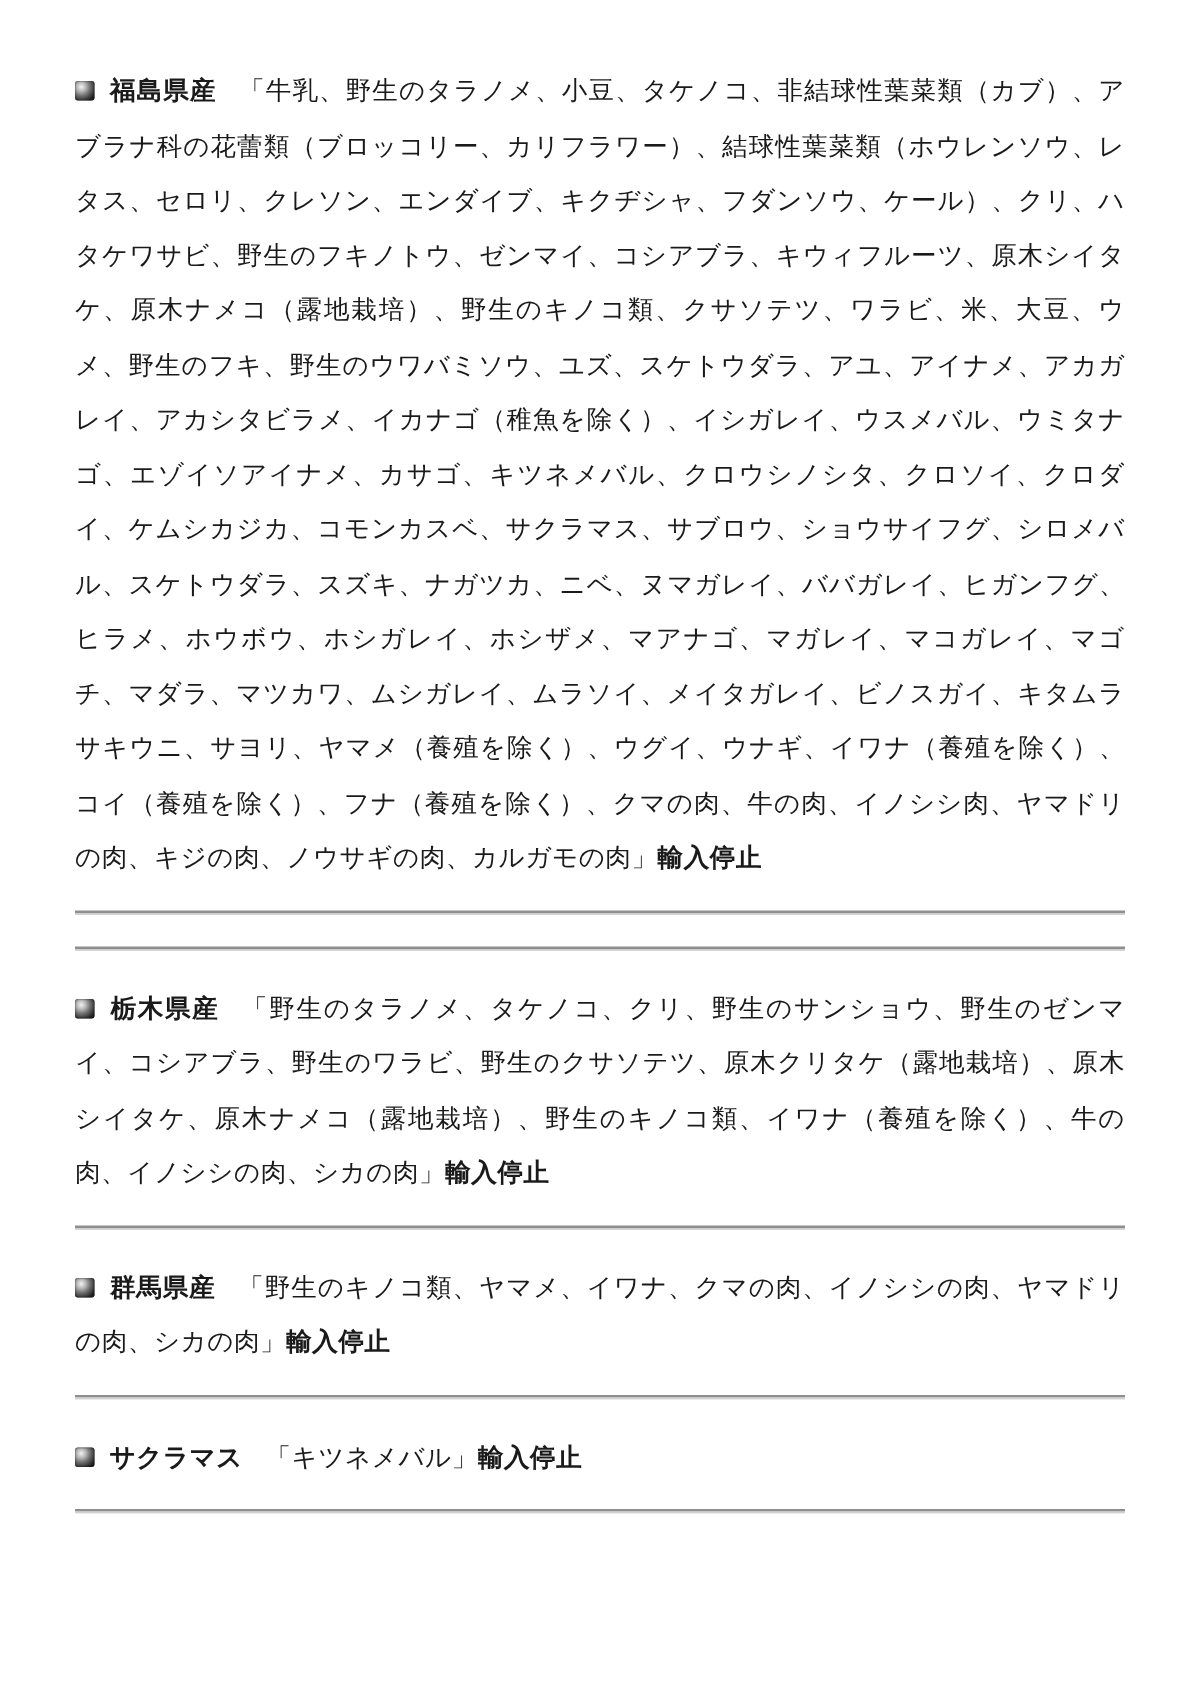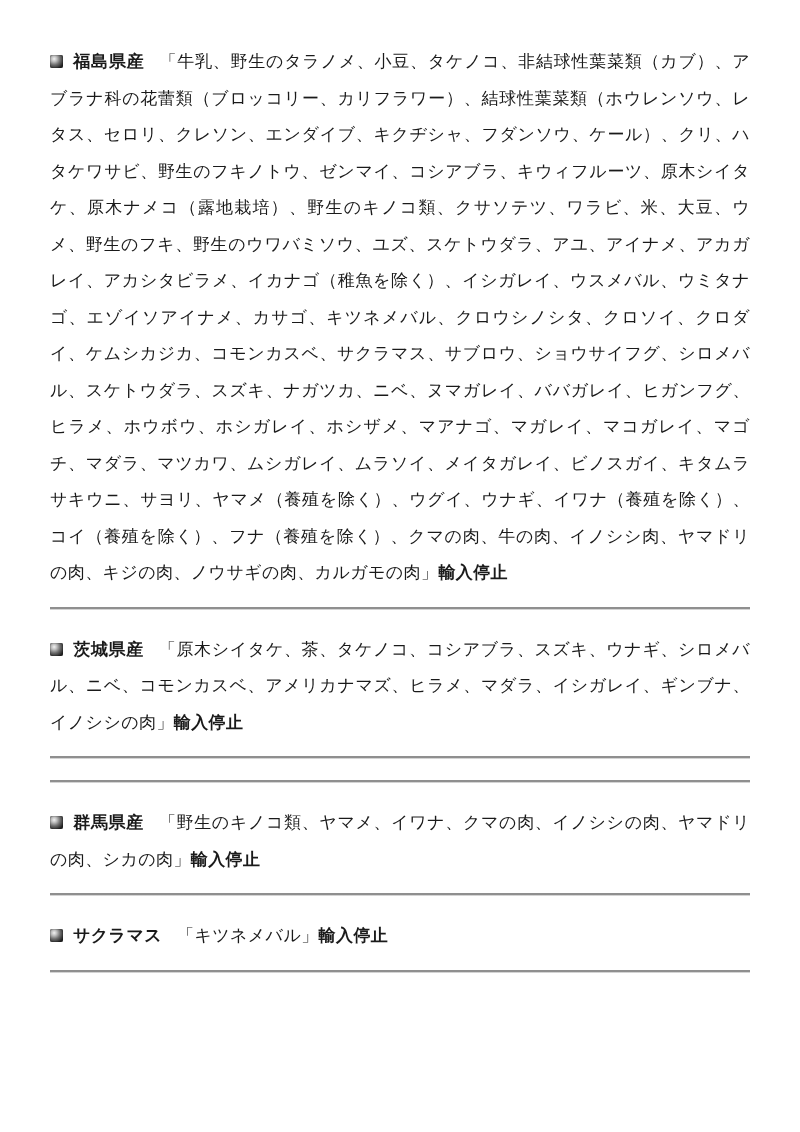--- a/index.html
+++ b/index.html
@@ -45,27 +45,27 @@
 
 <div class="page">
 
   <section>
     <p class="para">
       <span class="bullet"></span><b class="origin">福島県産</b><span class="items">「牛乳、野生のタラノメ、小豆、タケノコ、非結球性葉菜類（カブ）、アブラナ科の花蕾類（ブロッコリー、カリフラワー）、結球性葉菜類（ホウレンソウ、レタス、セロリ、クレソン、エンダイブ、キクヂシャ、フダンソウ、ケール）、クリ、ハタケワサビ、野生のフキノトウ、ゼンマイ、コシアブラ、キウィフルーツ、原木シイタケ、原木ナメコ（露地栽培）、野生のキノコ類、クサソテツ、ワラビ、米、大豆、ウメ、野生のフキ、野生のウワバミソウ、ユズ、スケトウダラ、アユ、アイナメ、アカガレイ、アカシタビラメ、イカナゴ（稚魚を除く）、イシガレイ、ウスメバル、ウミタナゴ、エゾイソアイナメ、カサゴ、キツネメバル、クロウシノシタ、クロソイ、クロダイ、ケムシカジカ、コモンカスベ、サクラマス、サブロウ、ショウサイフグ、シロメバル、スケトウダラ、スズキ、ナガツカ、ニベ、ヌマガレイ、ババガレイ、ヒガンフグ、ヒラメ、ホウボウ、ホシガレイ、ホシザメ、マアナゴ、マガレイ、マコガレイ、マゴチ、マダラ、マツカワ、ムシガレイ、ムラソイ、メイタガレイ、ビノスガイ、キタムラサキウニ、サヨリ、ヤマメ（養殖を除く）、ウグイ、ウナギ、イワナ（養殖を除く）、コイ（養殖を除く）、フナ（養殖を除く）、クマの肉、牛の肉、イノシシ肉、ヤマドリの肉、キジの肉、ノウサギの肉、カルガモの肉」</span><b class="status">輸入停止</b>
     </p>
   </section>
   <div class="divider"></div>
 
+  <div class="divider"></div>
+
   <section>
     <p class="para">
-      <span class="bullet"></span><b class="origin">茨城県産</b><span class="items">「原木シイタケ、茶、タケノコ、コシアブラ、スズキ、ウナギ、シロメバル、ニベ、コモンカスベ、アメリカナマズ、ヒラメ、マダラ、イシガレイ、ギンブナ、イノシシの肉」</span><b class="status">輸入停止</b>
+      <span class="bullet"></span><b class="origin">栃木県産</b><span class="items">「野生のタラノメ、タケノコ、クリ、野生のサンショウ、野生のゼンマイ、コシアブラ、野生のワラビ、野生のクサソテツ、原木クリタケ（露地栽培）、原木シイタケ、原木ナメコ（露地栽培）、野生のキノコ類、イワナ（養殖を除く）、牛の肉、イノシシの肉、シカの肉」</span><b class="status">輸入停止</b>
     </p>
   </section>
-  <div class="divider"></div>
-
   <div class="divider"></div>
 
   <section>
     <p class="para">
       <span class="bullet"></span><b class="origin">群馬県産</b><span class="items">「野生のキノコ類、ヤマメ、イワナ、クマの肉、イノシシの肉、ヤマドリの肉、シカの肉」</span><b class="status">輸入停止</b>
     </p>
   </section>
   <div class="divider"></div>
 
   <section>

